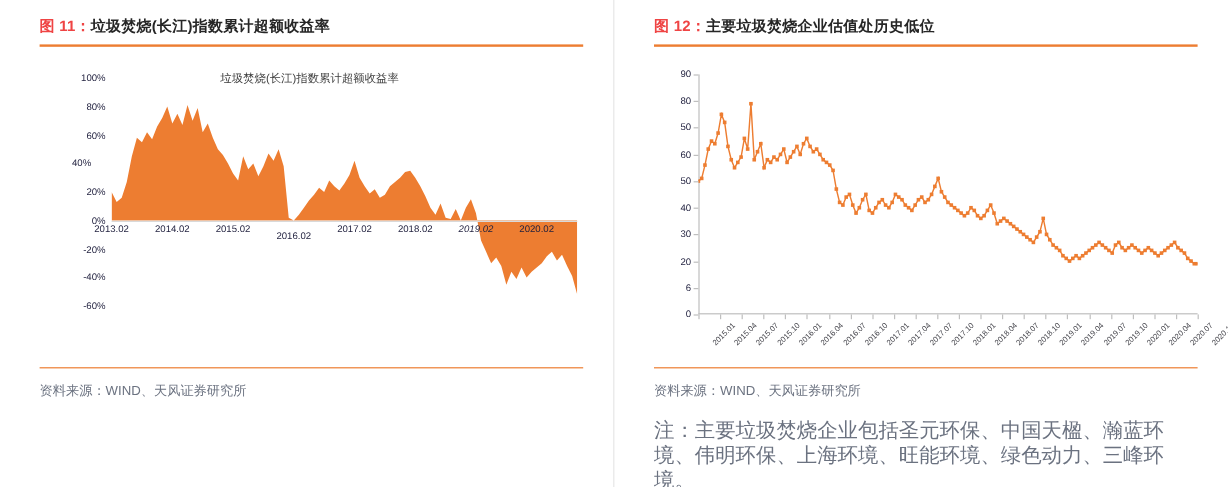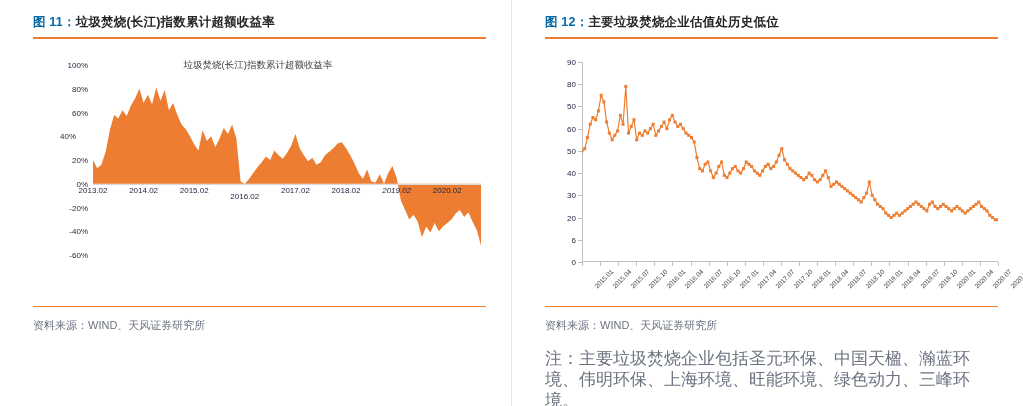--- a/index.html
+++ b/index.html
@@ -16,21 +16,21 @@
   .panel-left{left:0;}
   .panel-right{left:512px;}
 
   .vdivider{position:absolute;left:511px;top:0;width:1px;height:406px;background:#e6e6e6;}
 
   .fig-title{
     position:absolute;left:33px;top:14px;right:30px;
     font-size:12.5px;font-weight:bold;color:#262626;
     letter-spacing:.2px;white-space:nowrap;
   }
-  .fig-title .num{color:#0369a1;}
+  .fig-title .num{color:#ef4444;}
   .title-rule{
     position:absolute;left:33px;top:37px;right:25px;height:1.6px;background:#ED7D31;
   }
 
   .source{
     position:absolute;left:33px;
     font-size:11px;color:#6b7280;white-space:nowrap;
   }
   .note{
     position:absolute;left:33px;right:20px;

